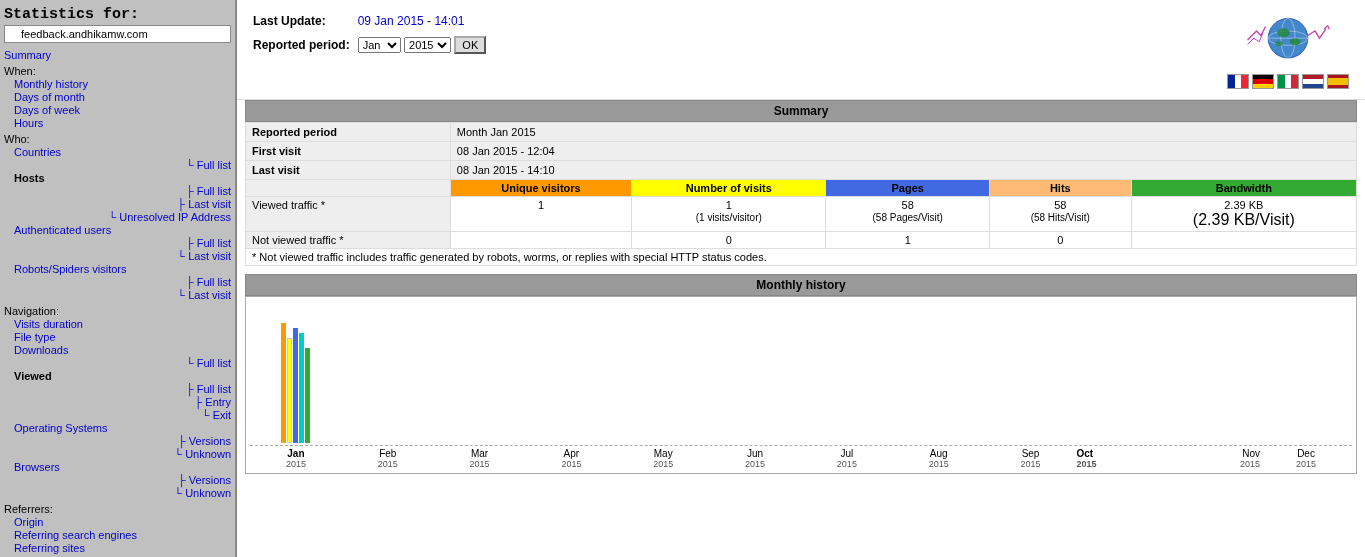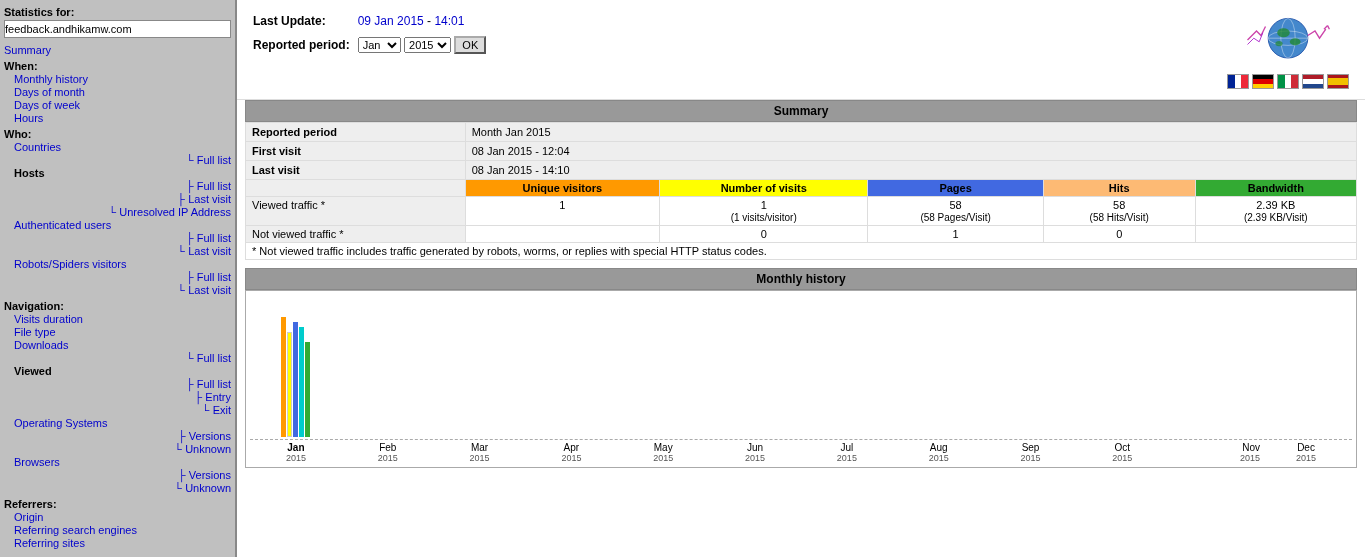--- a/index.html
+++ b/index.html
@@ -10,32 +10,32 @@
 
     
     .sidebar {
       width: 235px;
       min-width: 235px;
       background: #c0c0c0;
       padding: 6px 4px;
       font-size: 11px;
     }
     .sidebar .stats-for { margin-bottom: 6px; }
-    .sidebar .stats-for strong { font-size: 11px; }
+    .sidebar .stats-for strong { font-size: 15px; font-family: Liberation Mono, monospace; }
     .sidebar .stats-for .domain-box {
       border: 1px solid #888;
       background: #fff;
-      padding: 2px 0;
+      padding: 2px 16px;
       font-size: 11px;
       color: #000;
       display: block;
       margin-top: 2px;
     }
     .sidebar .section-link { display: block; color: #0000cc; margin: 1px 0; }
-    .sidebar .section-label { font-weight: bold; margin-top: 4px; display: block; color: #000; }
+    .sidebar .section-label { font-weight: normal; margin-top: 4px; display: block; color: #000; }
     .sidebar .sub-link { display: block; color: #0000cc; margin: 1px 0; padding-left: 10px; }
     .sidebar .sub-sub-link { display: block; color: #0000cc; margin: 1px 0; padding-left: 20px; text-align: right; }
 
     
     .main {
       flex: 1;
       background: #fff;
       border-left: 2px solid #888;
       padding: 0;
     }
@@ -252,21 +252,21 @@
           <td>
             <span>58</span><br>
             <span style="font-size:10px;">(58 Pages/Visit)</span>
           </td>
           <td>
             <span>58</span><br>
             <span style="font-size:10px;">(58 Hits/Visit)</span>
           </td>
           <td>
             <span>2.39 KB</span><br>
-            <span style="font-size:10px;">(2.39 KB/Visit)</span>
+            <span style="font-size:16px;">(2.39 KB/Visit)</span>
           </td>
         </tr>
         <tr class="data-row">
           <td style="text-align:left; background:#eee;">Not viewed traffic *</td>
           <td></td>
           <td>0</td>
           <td>1</td>
           <td>0</td>
           <td></td>
         </tr>
@@ -338,21 +338,21 @@
             <div style="font-size:9px;color:#555;">2015</div>
           </div>
           <div style="flex:1;text-align:center;">
             <div style="font-size:10px;">Aug</div>
             <div style="font-size:9px;color:#555;">2015</div>
           </div>
           <div style="flex:1;text-align:center;">
             <div style="font-size:10px;">Sep</div>
             <div style="font-size:9px;color:#555;">2015</div>
           </div>
-          <div style="flex:1;text-align:center;">
+          <div style="flex:1;font-weight:bold;">
             <div style="font-size:10px;">Oct</div>
             <div style="font-size:9px;color:#555;">2015</div>
           </div>
           <div style="flex:1;text-align:right;">
             <div style="font-size:10px;">Nov</div>
             <div style="font-size:9px;color:#555;">2015</div>
           </div>
           <div style="flex:1;text-align:center;">
             <div style="font-size:10px;">Dec</div>
             <div style="font-size:9px;color:#555;">2015</div>

